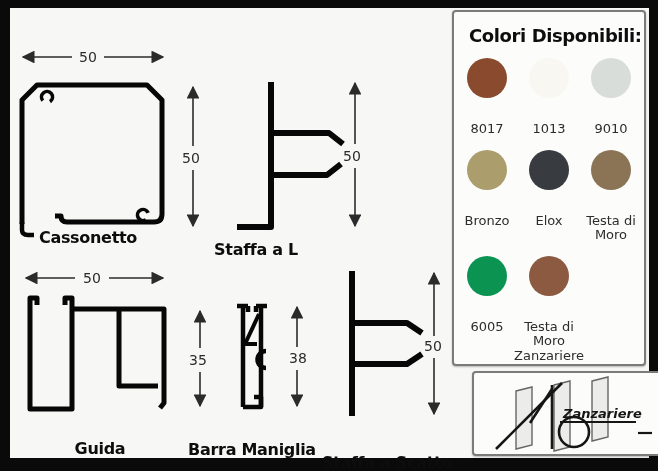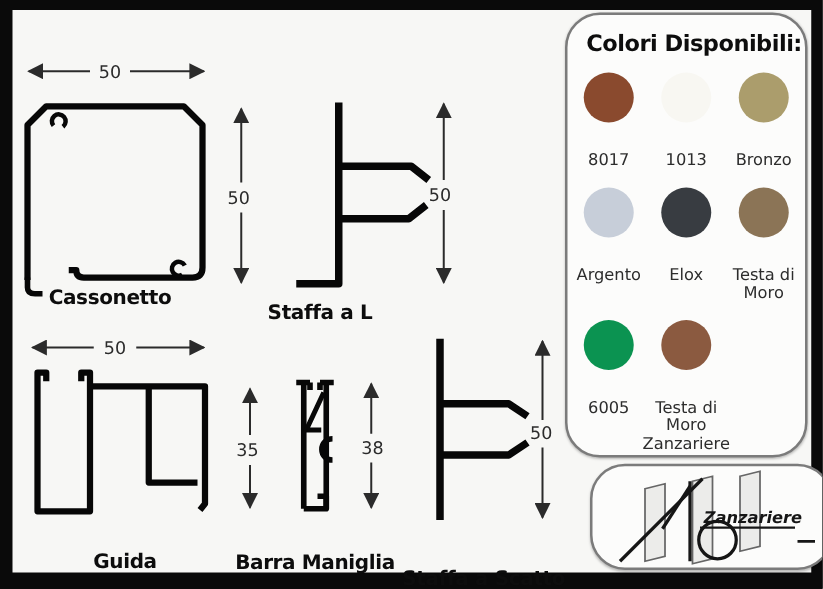--- a/index.html
+++ b/index.html
@@ -12,21 +12,21 @@
     position:absolute; left:10px; top:8px; width:639px; height:450px;
     background:#f7f7f5;
   }
   .dwg { position:absolute; }
   .dlabel {
     position:absolute; font-weight:bold; font-size:16px; color:#0d0d0d;
     text-align:center; letter-spacing:-0.3px;
   }
   .panel {
     position:absolute; left:442px; width:194px;
-    background:#fcfcfb; border:2px solid #7b7b7b; border-radius:28px;
+    background:#fcfcfb; border:2px solid #7b7b7b; border-radius:4px;
     box-shadow:0 1px 2px rgba(0,0,0,0.25);
     box-sizing:border-box;
   }
   .colors-panel { top:2px; height:356px; overflow:hidden; }
   .logo-panel  { top:363px; height:85px;margin-left:20px; }
   .panel-title {
     margin:13px 0 0 15px; font-size:18px; font-weight:bold; color:#0d0d0d;
     letter-spacing:-0.4px;
   }
   .swatch-grid {
@@ -167,26 +167,26 @@
       <div class="swatch-grid">
         <div class="swatch">
           <div class="dot" style="background-color: rgb(138, 74, 46);"></div>
           <div class="swatch-label">8017</div>
         </div>
         <div class="swatch">
           <div class="dot" style="background-color: rgb(248, 247, 242);"></div>
           <div class="swatch-label">1013</div>
         </div>
         <div class="swatch">
+          <div class="dot" style="background-color: rgb(216, 221, 218);"></div>
+          <div class="swatch-label">9010</div>
+        </div>
+        <div class="swatch">
           <div class="dot" style="background-color: rgb(171, 157, 108);"></div>
           <div class="swatch-label">Bronzo</div>
-        </div>
-        <div class="swatch">
-          <div class="dot" style="background-color: rgb(199, 206, 217);"></div>
-          <div class="swatch-label">Argento</div>
         </div>
         <div class="swatch">
           <div class="dot" style="background-color: rgb(56, 60, 65);"></div>
           <div class="swatch-label">Elox</div>
         </div>
         <div class="swatch">
           <div class="dot" style="background-color: rgb(139, 116, 86);"></div>
           <div class="swatch-label">Testa di Moro</div>
         </div>
         <div class="swatch">

